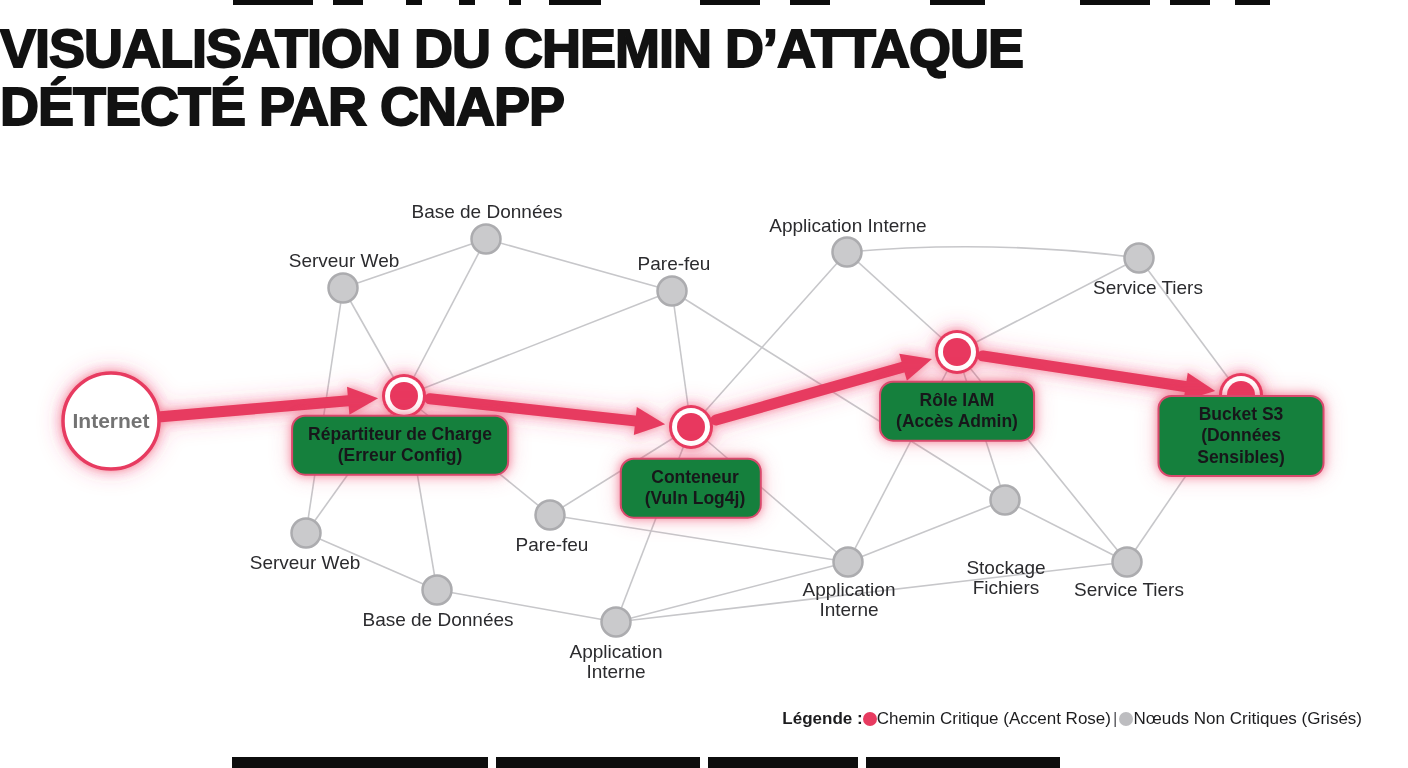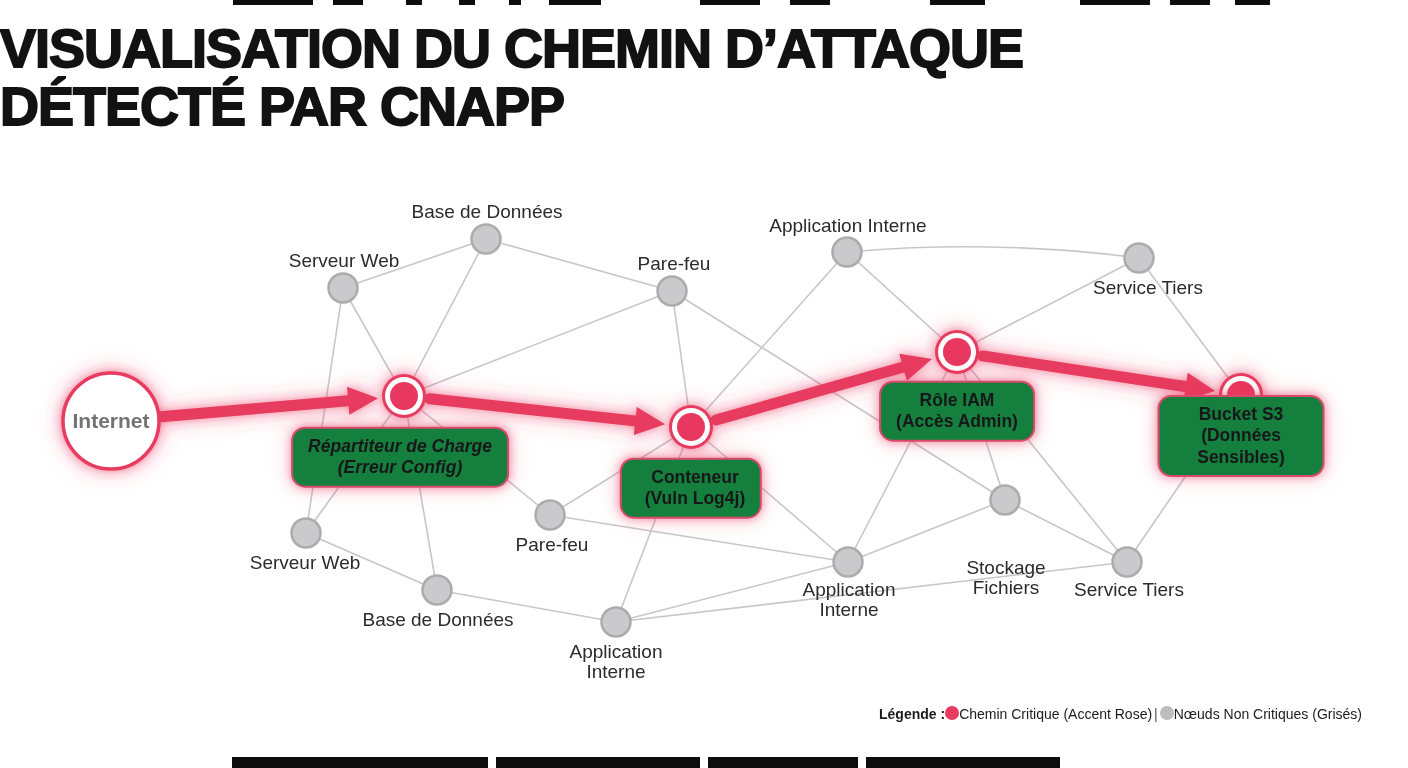--- a/index.html
+++ b/index.html
@@ -24,22 +24,22 @@
   #labels .gray-label{
     position:absolute;transform:translate(-50%,-50%);
     font-size:19px;color:#2b2b2e;text-align:center;line-height:1.06;white-space:pre-line;
   }
   #labels .int-label{
     position:absolute;transform:translate(-50%,-50%);
     font-size:21px;font-weight:bold;color:#737373;
   }
   .legend{
     position:absolute;top:706px;right:46px;height:26px;
-    display:flex;align-items:flex-start;gap:0;
-    font-size:14px;color:#1c1c1e;white-space:nowrap;
+    display:flex;align-items:center;gap:0;
+    font-size:17px;color:#1c1c1e;white-space:nowrap;
   }
   .legend .legend-title{font-weight:bold;}
   .legend .dot{width:14px;height:14px;border-radius:50%;display:inline-block;flex:0 0 auto;}
   .legend .dot.pink{background:#e73b60;}
   .legend .dot.gray{background:#bdbdc0;}
   .legend .sep{color:#55555a;margin:0 2px;}
   svg{position:absolute;left:0;top:0;}
 </style>
 </head>
 <body>
@@ -127,21 +127,21 @@
         <g>
           <circle cx="1241" cy="395" r="22" fill="#E73B60"></circle>
           <circle cx="1241" cy="395" r="19" fill="#ffffff"></circle>
           <circle cx="1241" cy="395" r="14" fill="#E8395E"></circle>
         </g>
       </g>
   </svg>
 
   <div id="labels">
       <div class="int-label" style="left: 111px; top: 421px;">Internet</div>
-      <div class="node-box" style="left: 400px; top: 457px; font-style: italic;">Répartiteur de Charge
+      <div class="node-box" style="left: 400px; top: 445px;">Répartiteur de Charge
 (Erreur Config)</div>
       <div class="node-box" style="left: 691px; top: 488px; padding-left: 23px;">Conteneur
 (Vuln Log4j)</div>
       <div class="node-box" style="left: 957px; top: 411px;">Rôle IAM
 (Accès Admin)</div>
       <div class="node-box" style="left: 1241px; top: 436px;">Bucket S3
 (Données Sensibles)</div>
       <div class="gray-label" style="left: 344px; top: 261px;">Serveur Web</div>
       <div class="gray-label" style="left: 487px; top: 212px;">Base de Données</div>
       <div class="gray-label" style="left: 674px; top: 264px;">Pare-feu</div>

